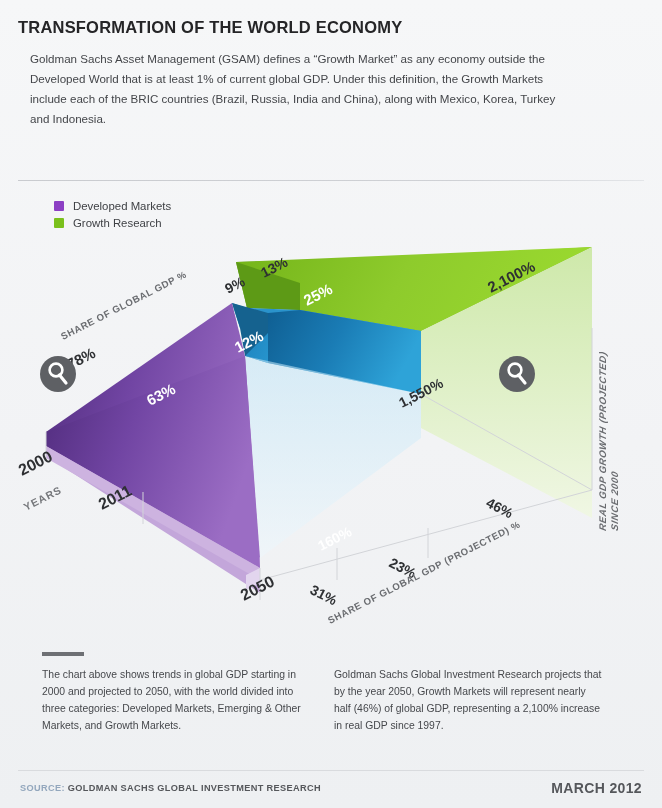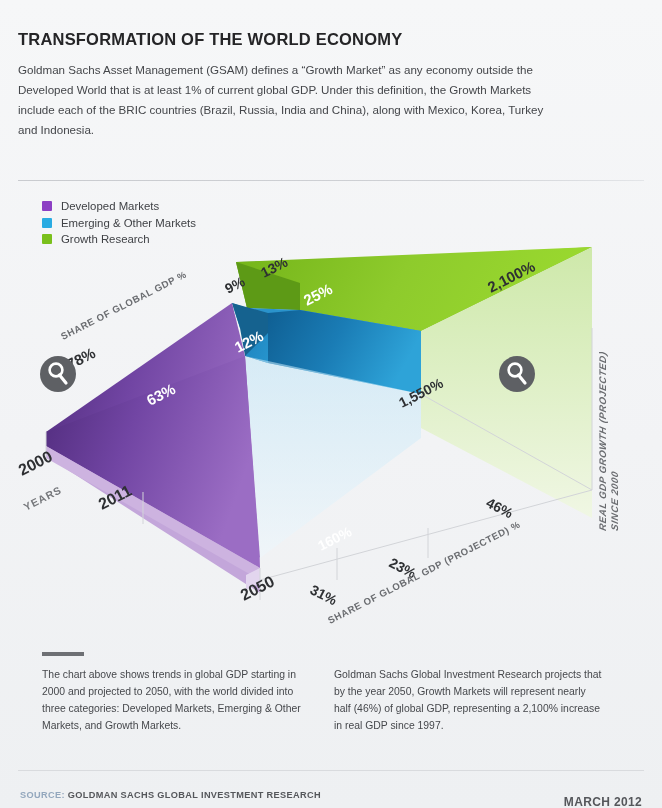--- a/index.html
+++ b/index.html
@@ -6,49 +6,49 @@
   body{
     width:662px;height:808px;
     background:#f4f5f7;
     font-family:"Liberation Sans", sans-serif;
     color:#3b3b3d;
     overflow:hidden;
     position:relative;
   }
   .page{position:absolute;inset:0;background:linear-gradient(180deg,#f6f7f8 0%,#f2f3f5 55%,#eef0f2 100%);}
 
-  .header{position:absolute;left:18px;top:30px;right:18px;}
+  .header{position:absolute;left:18px;top:18px;right:18px;}
   .title{
     font-size:16.5px;font-weight:bold;letter-spacing:.2px;
     color:#252527;margin:0 0 11px 0;
     font-family:"Liberation Sans", sans-serif;
   }
-  .intro{font-size:11.6px;line-height:1.72;color:#44464a;margin:0;max-width:530px;}
+  .intro{font-size:11.6px;line-height:1.72;color:#44464a;margin:12px;max-width:530px;}
 
   .rule{position:absolute;left:18px;right:18px;top:180px;height:1px;
         background:linear-gradient(90deg,#c9cbcf 0%,#cfd1d5 70%,#e3e5e8 100%);}
 
   .legend{position:absolute;left:42px;top:198px;}
-  .legend-row{display:flex;align-items:center;height:16.5px;}
+  .legend-row{display:flex;align-items:center;height:16.5px;margin-left:12px;}
   .swatch{width:10px;height:10px;margin-right:9px;border-radius:1px;display:inline-block;}
   .legend-label{font-size:11.4px;color:#3f4145;}
 
   .chartwrap{position:absolute;left:0;top:228px;width:662px;height:420px;}
   .chartwrap svg{display:block;}
 
   .footer-notes{position:absolute;left:42px;top:652px;width:580px;}
   .note-bar{width:42px;height:4px;background:#6e7074;margin-bottom:11px;}
   .note-cols{display:flex;gap:24px;}
   .note{font-size:10.4px;line-height:1.62;color:#46484c;width:268px;}
 
   .srcline{position:absolute;left:18px;right:18px;top:770px;height:1px;background:#d9dbde;}
   .srcrow{position:absolute;left:20px;right:20px;top:780px;display:flex;justify-content:space-between;align-items:center;}
   .src{font-size:9.2px;letter-spacing:.35px;color:#55575b;font-weight:bold;text-align:right;}
   .src .kw{color:#93a7bd;}
-  .date{font-size:12px;letter-spacing:.35px;color:#55575b;font-weight:bold;margin-top:15px;}
+  .date{font-size:14px;letter-spacing:.35px;color:#55575b;font-weight:bold;}
 
   .vlabel{
     font-size:9.6px;font-weight:bold;letter-spacing:.6px;fill:#6a6c70;
   }
 </style>
 </head>
 <body>
 
 <div class="page">
 
@@ -56,24 +56,20 @@
     <h1 class="title">TRANSFORMATION OF THE WORLD ECONOMY</h1>
     <p class="intro">Goldman Sachs Asset Management (GSAM) defines a “Growth Market” as any economy outside the Developed World that is at least 1% of current global GDP.  Under this definition, the Growth Markets include each of the BRIC countries (Brazil, Russia, India and China), along with Mexico, Korea, Turkey and Indonesia.</p>
   </div>
 
   <div class="rule"></div>
 
   <div class="legend">
     <div class="legend-row">
       <span class="swatch" style="background:#8c3fc4"></span>
       <span class="legend-label">Developed Markets</span>
-    </div>
-    <div class="legend-row">
-      <span class="swatch" style="background:#29abe2"></span>
-      <span class="legend-label">Emerging &amp; Other Markets</span>
     </div>
     <div class="legend-row">
       <span class="swatch" style="background:#7ac01c"></span>
       <span class="legend-label">Growth Research</span>
     </div>
   </div>
 
   <div class="chartwrap">
   <svg width="662" height="420" viewBox="0 0 662 420" xmlns="http://www.w3.org/2000/svg">
     <defs>

